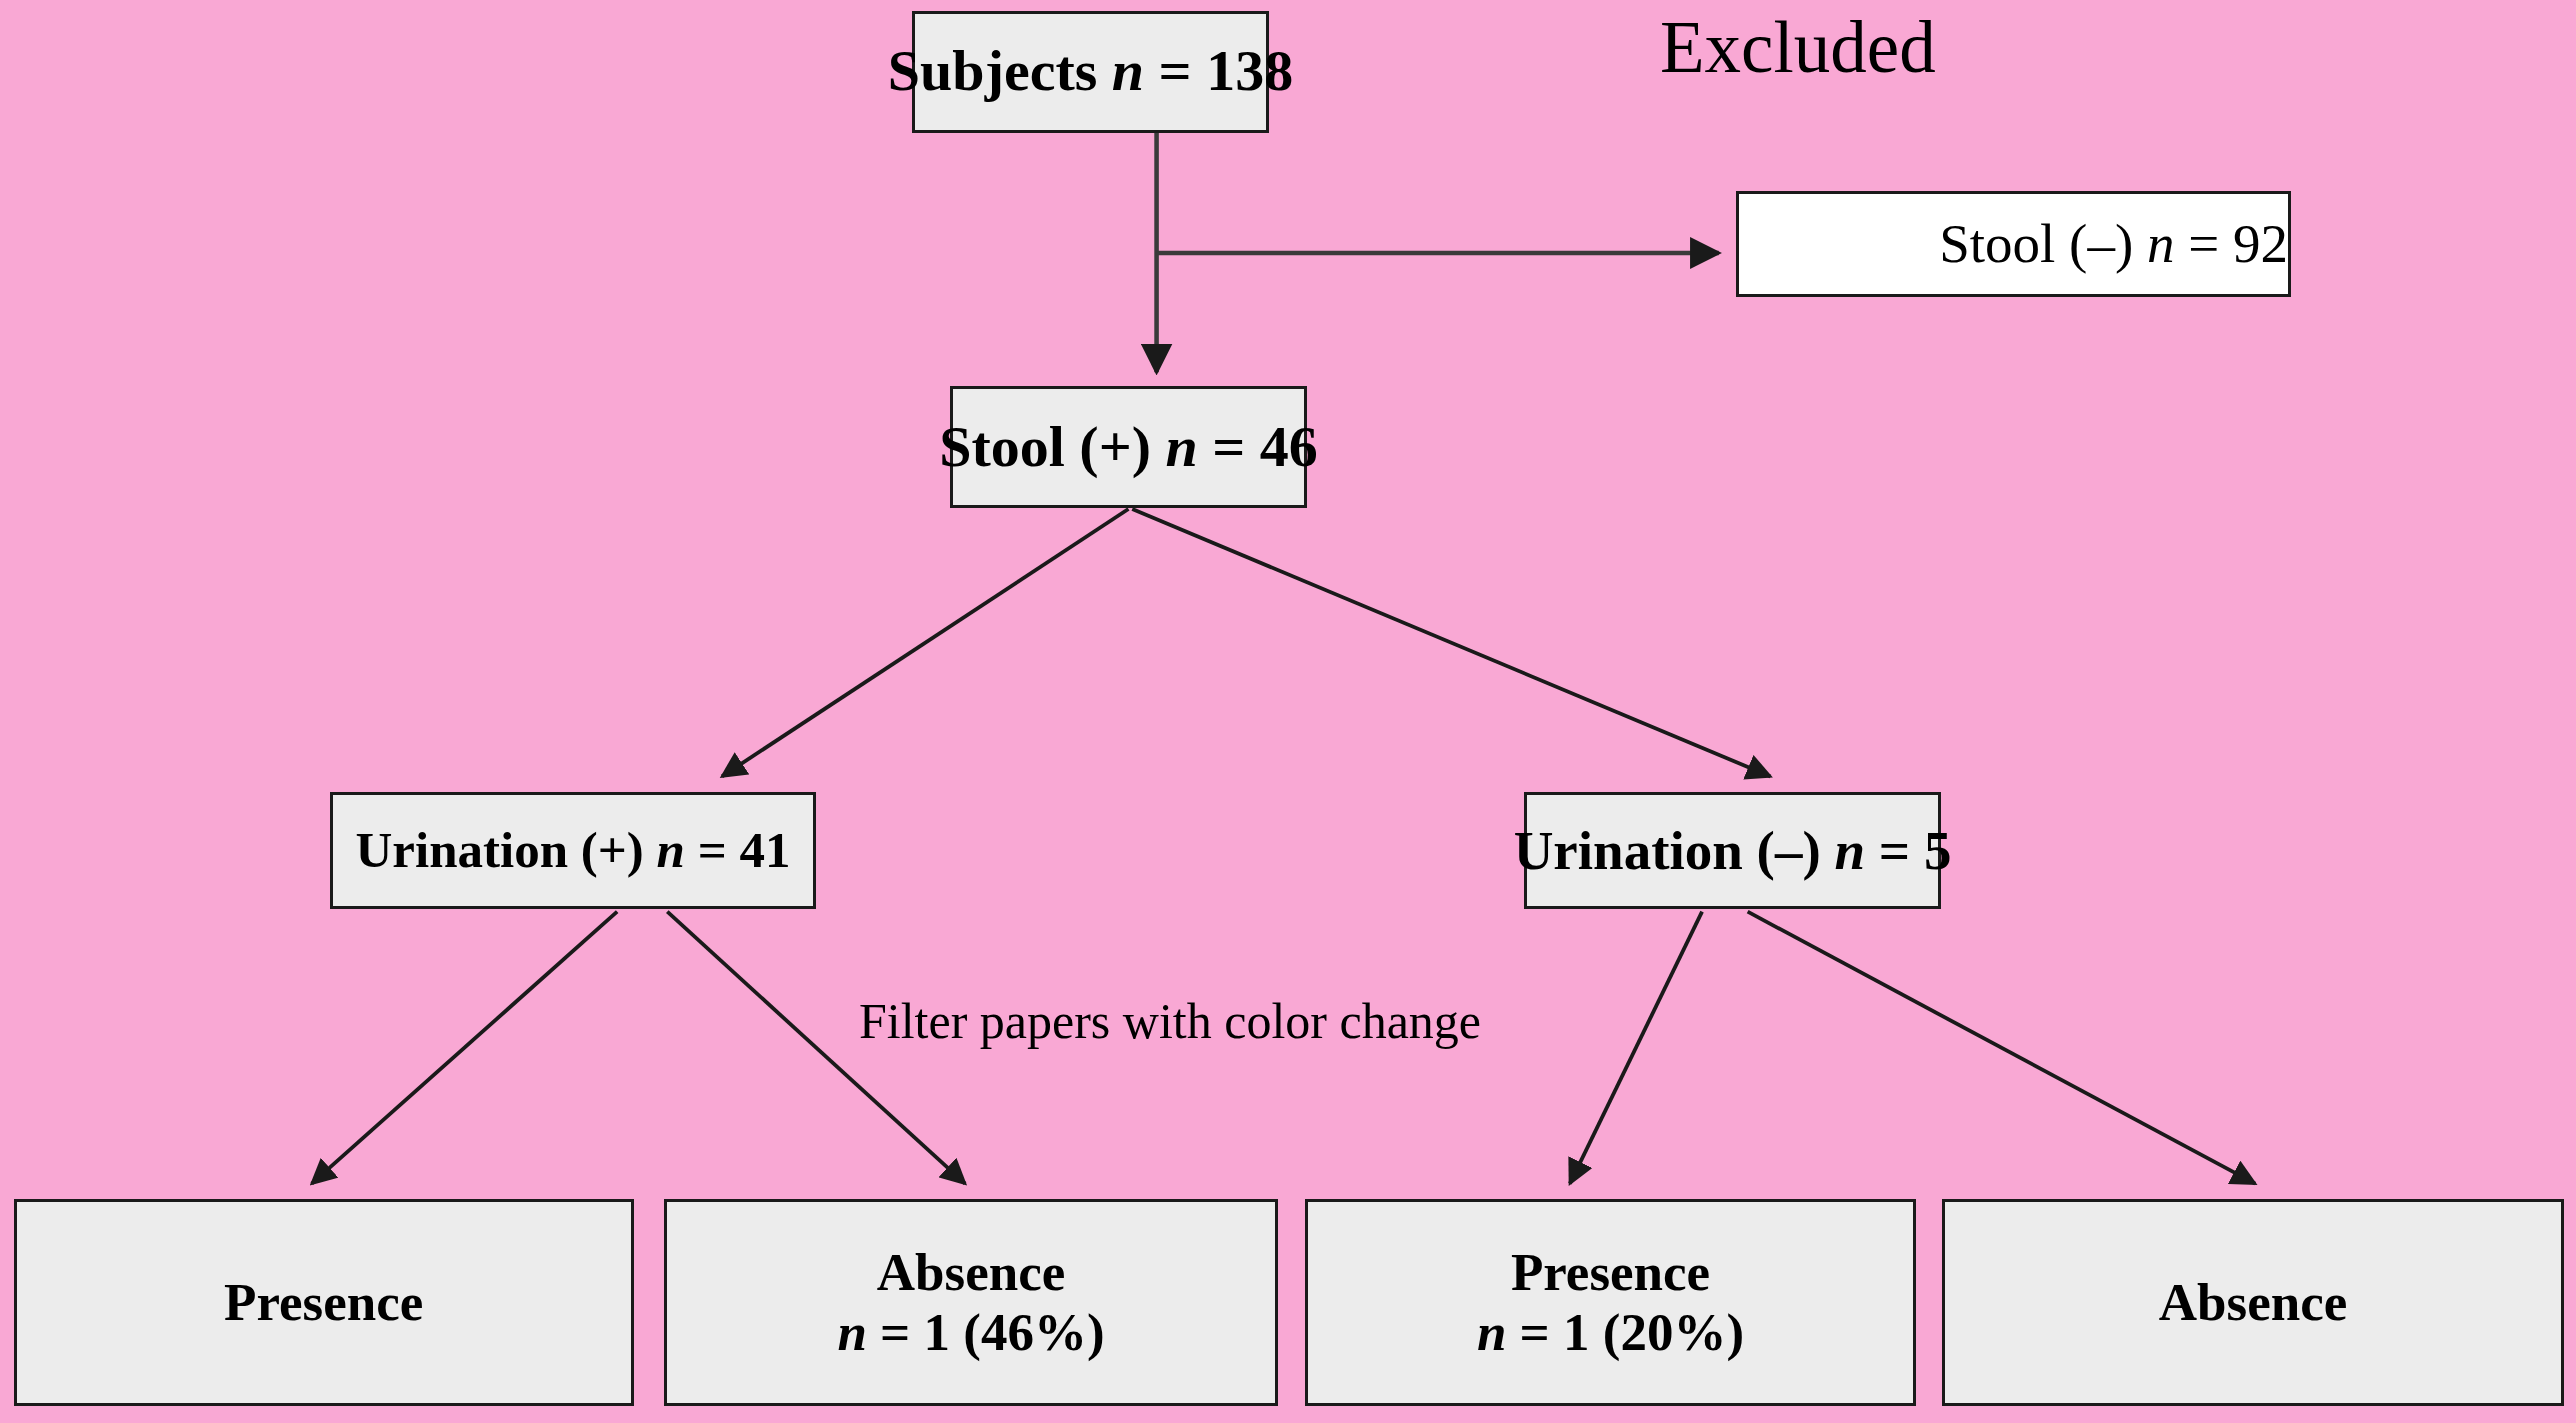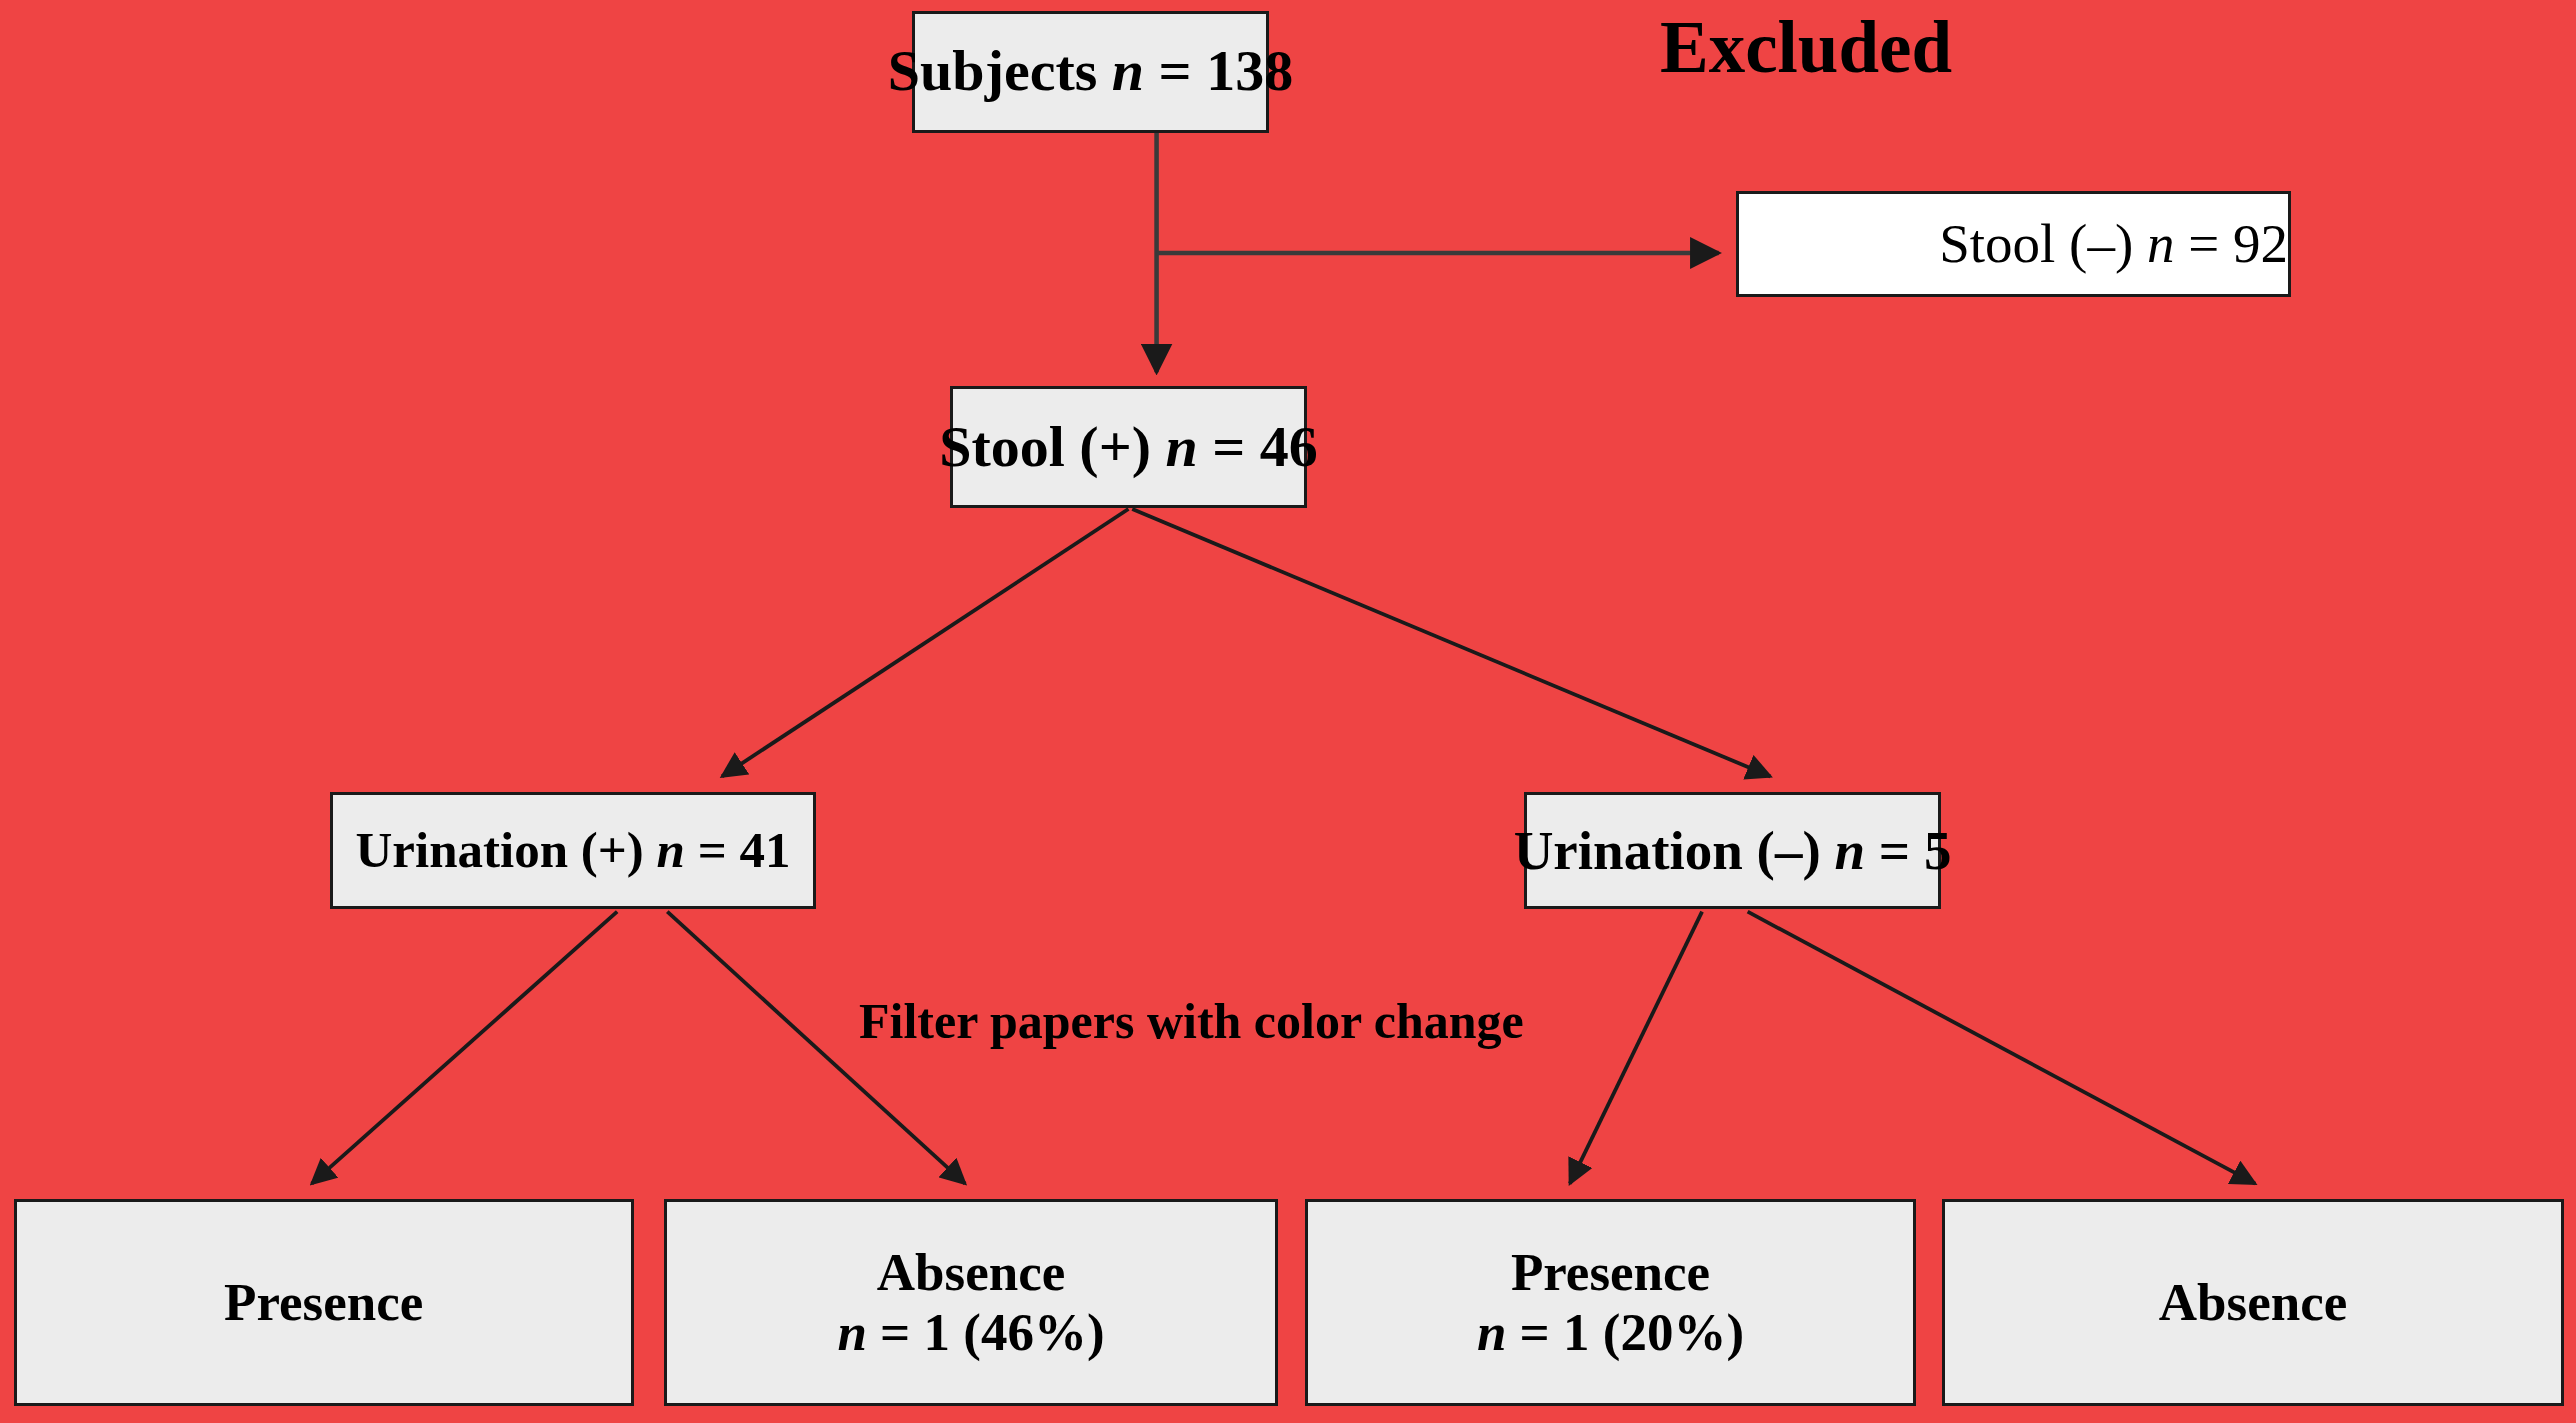--- a/index.html
+++ b/index.html
@@ -8,21 +8,21 @@
     padding: 0;
     background: #ffffff;
   }
   body {
     font-family: "Liberation Serif", "DejaVu Serif", serif;
   }
   #canvas {
     position: relative;
     width: 2576px;
     height: 1423px;
-    background: #ef4444;
+    background: #f9a8d4;
     overflow: hidden;
   }
   #edges {
     position: absolute;
     left: 0;
     top: 0;
     width: 2576px;
     height: 1423px;
     pointer-events: none;
   }
@@ -65,21 +65,21 @@
   #node-urin-neg   { left: 1524px; top: 792px; width: 417px; height: 117px; font-size: 55px; }
   #node-leaf-0     { left: 13.7px;   top: 1199px; width: 620px; height: 207px; font-size: 53px; }
   #node-leaf-1     { left: 664px;  top: 1199px; width: 614px; height: 207px; font-size: 53px; }
   #node-leaf-2     { left: 1305px; top: 1199px; width: 611px; height: 207px; font-size: 53px; }
   #node-leaf-3     { left: 1942px; top: 1199px; width: 622px; height: 207px; font-size: 53px; }
 
   
   .free-label {
     position: absolute;
     color: #000000;
-    font-weight: bold;
+    font-weight: normal;
     white-space: nowrap;
     z-index: 2;
   }
   #label-excluded {
     left: 1660px;
     top: 6px;
     font-size: 73px;
   }
   #label-filter {
     left: 859px;

